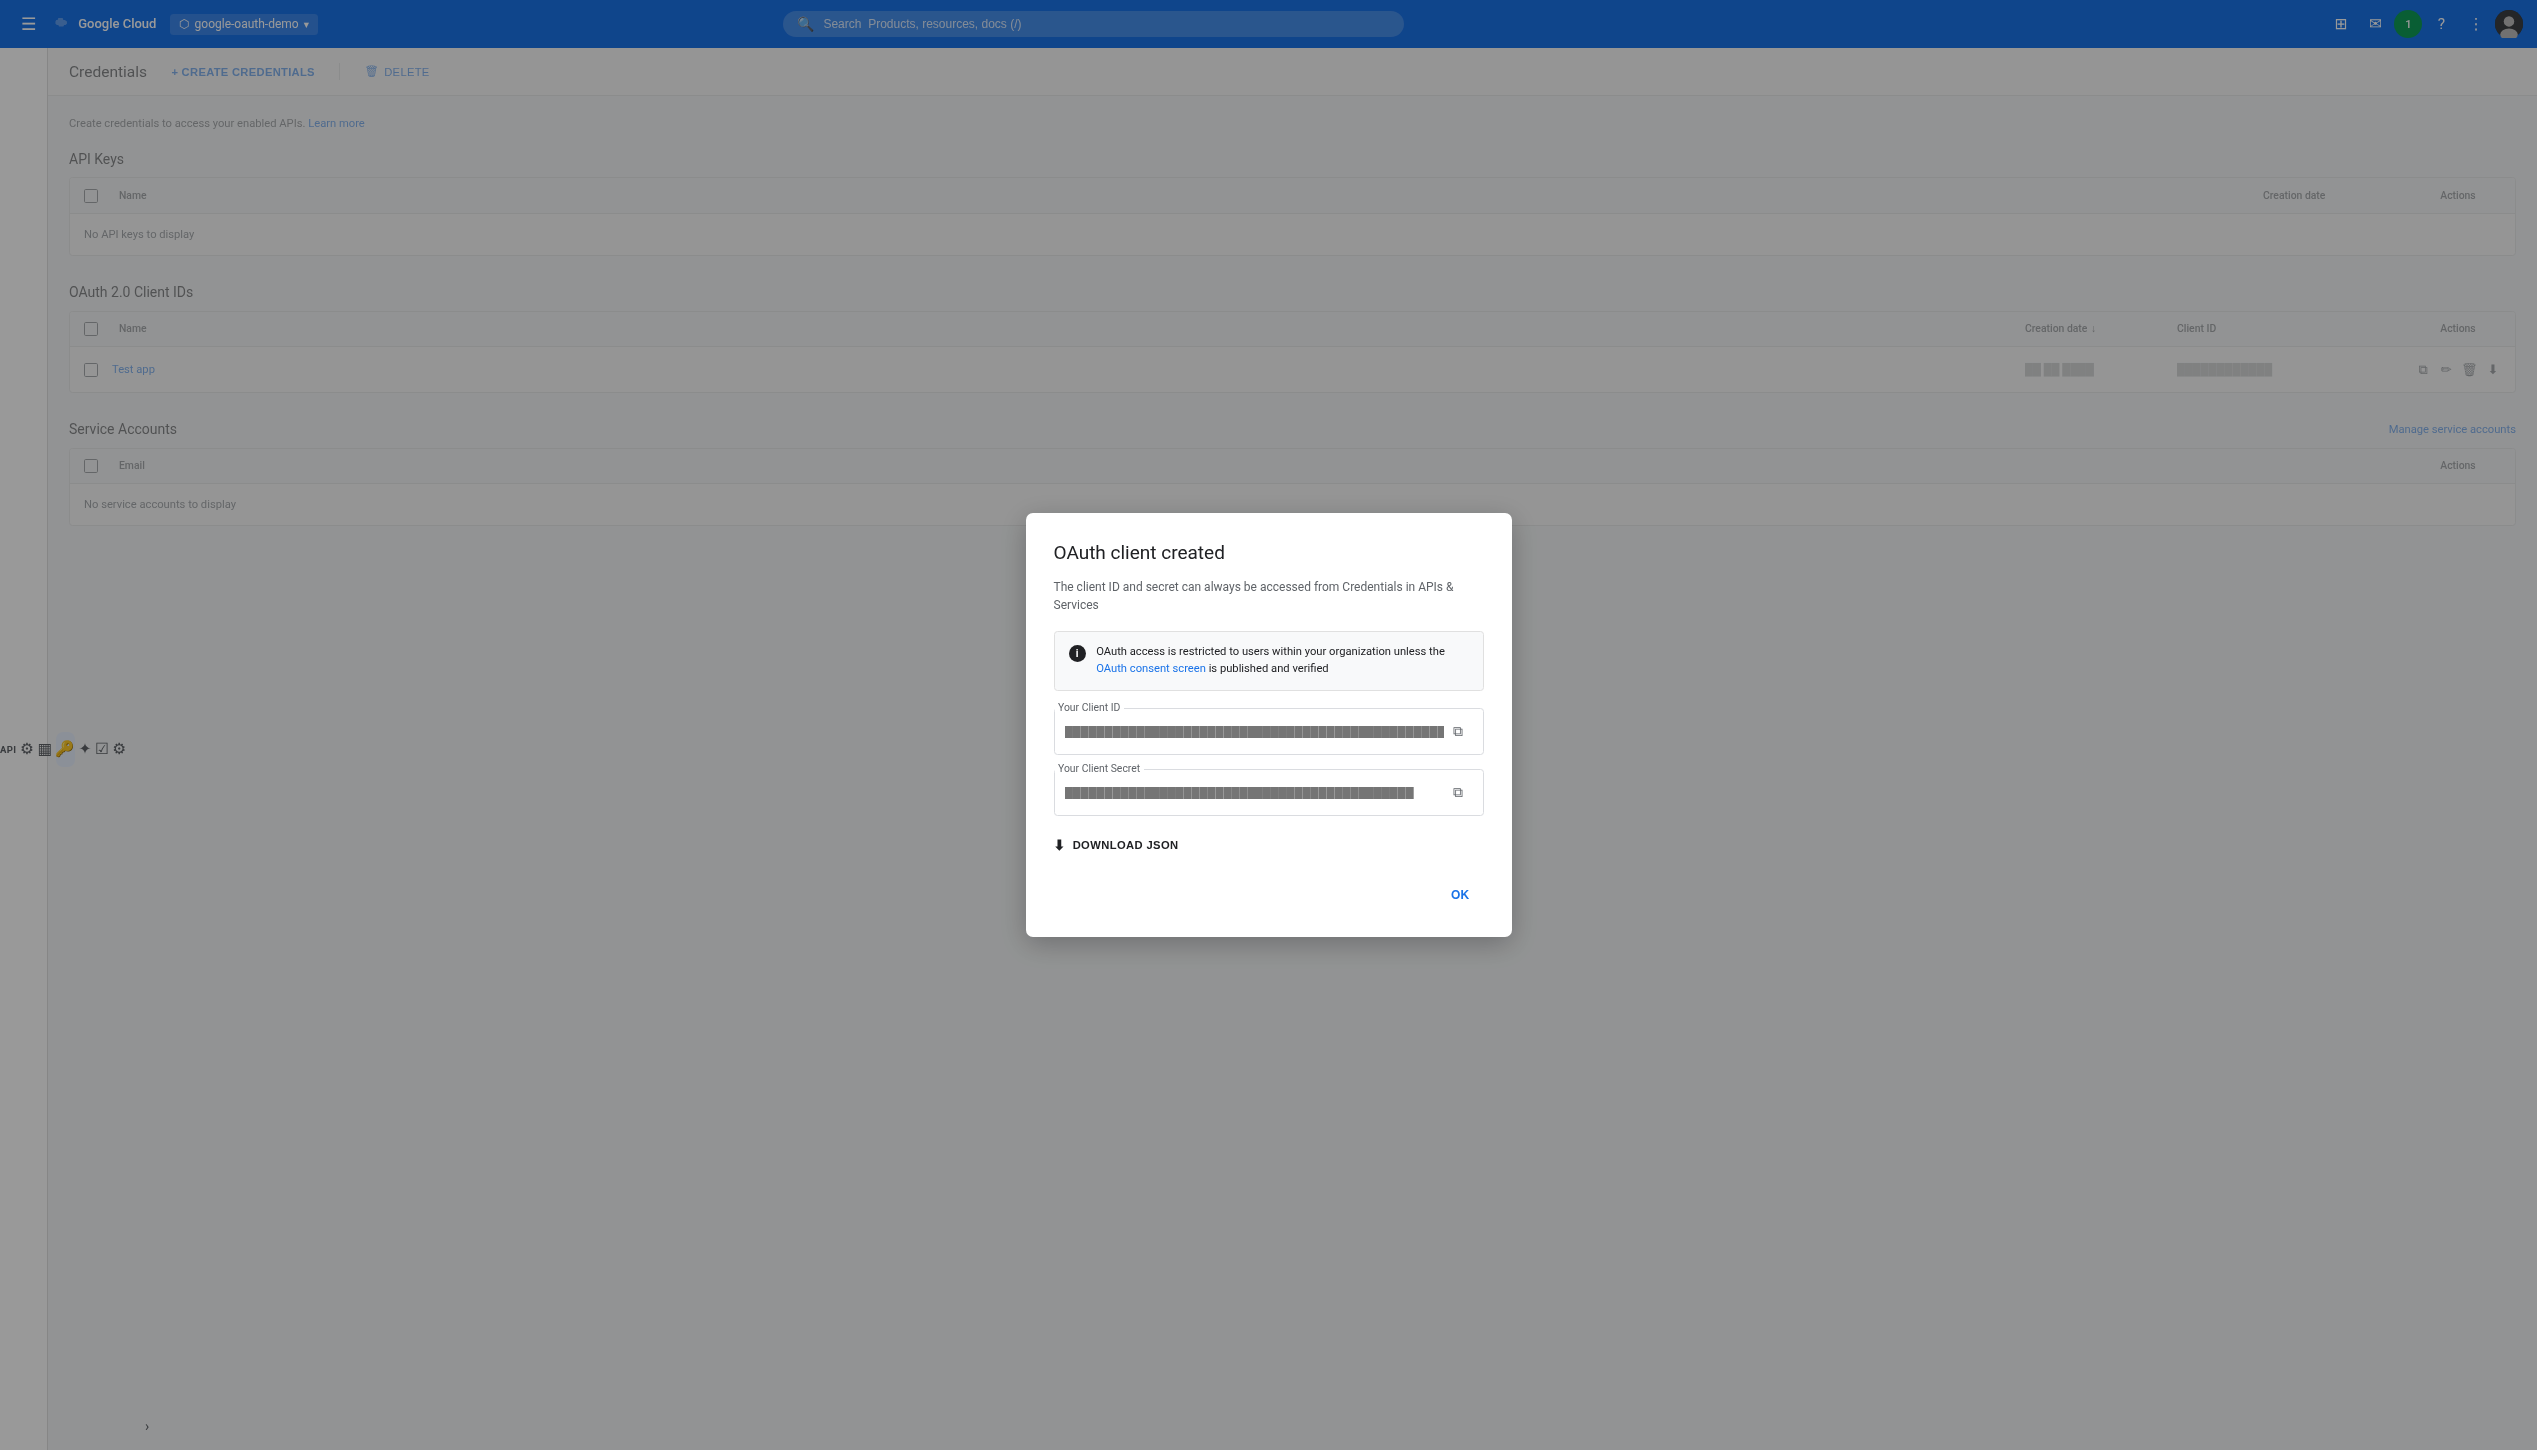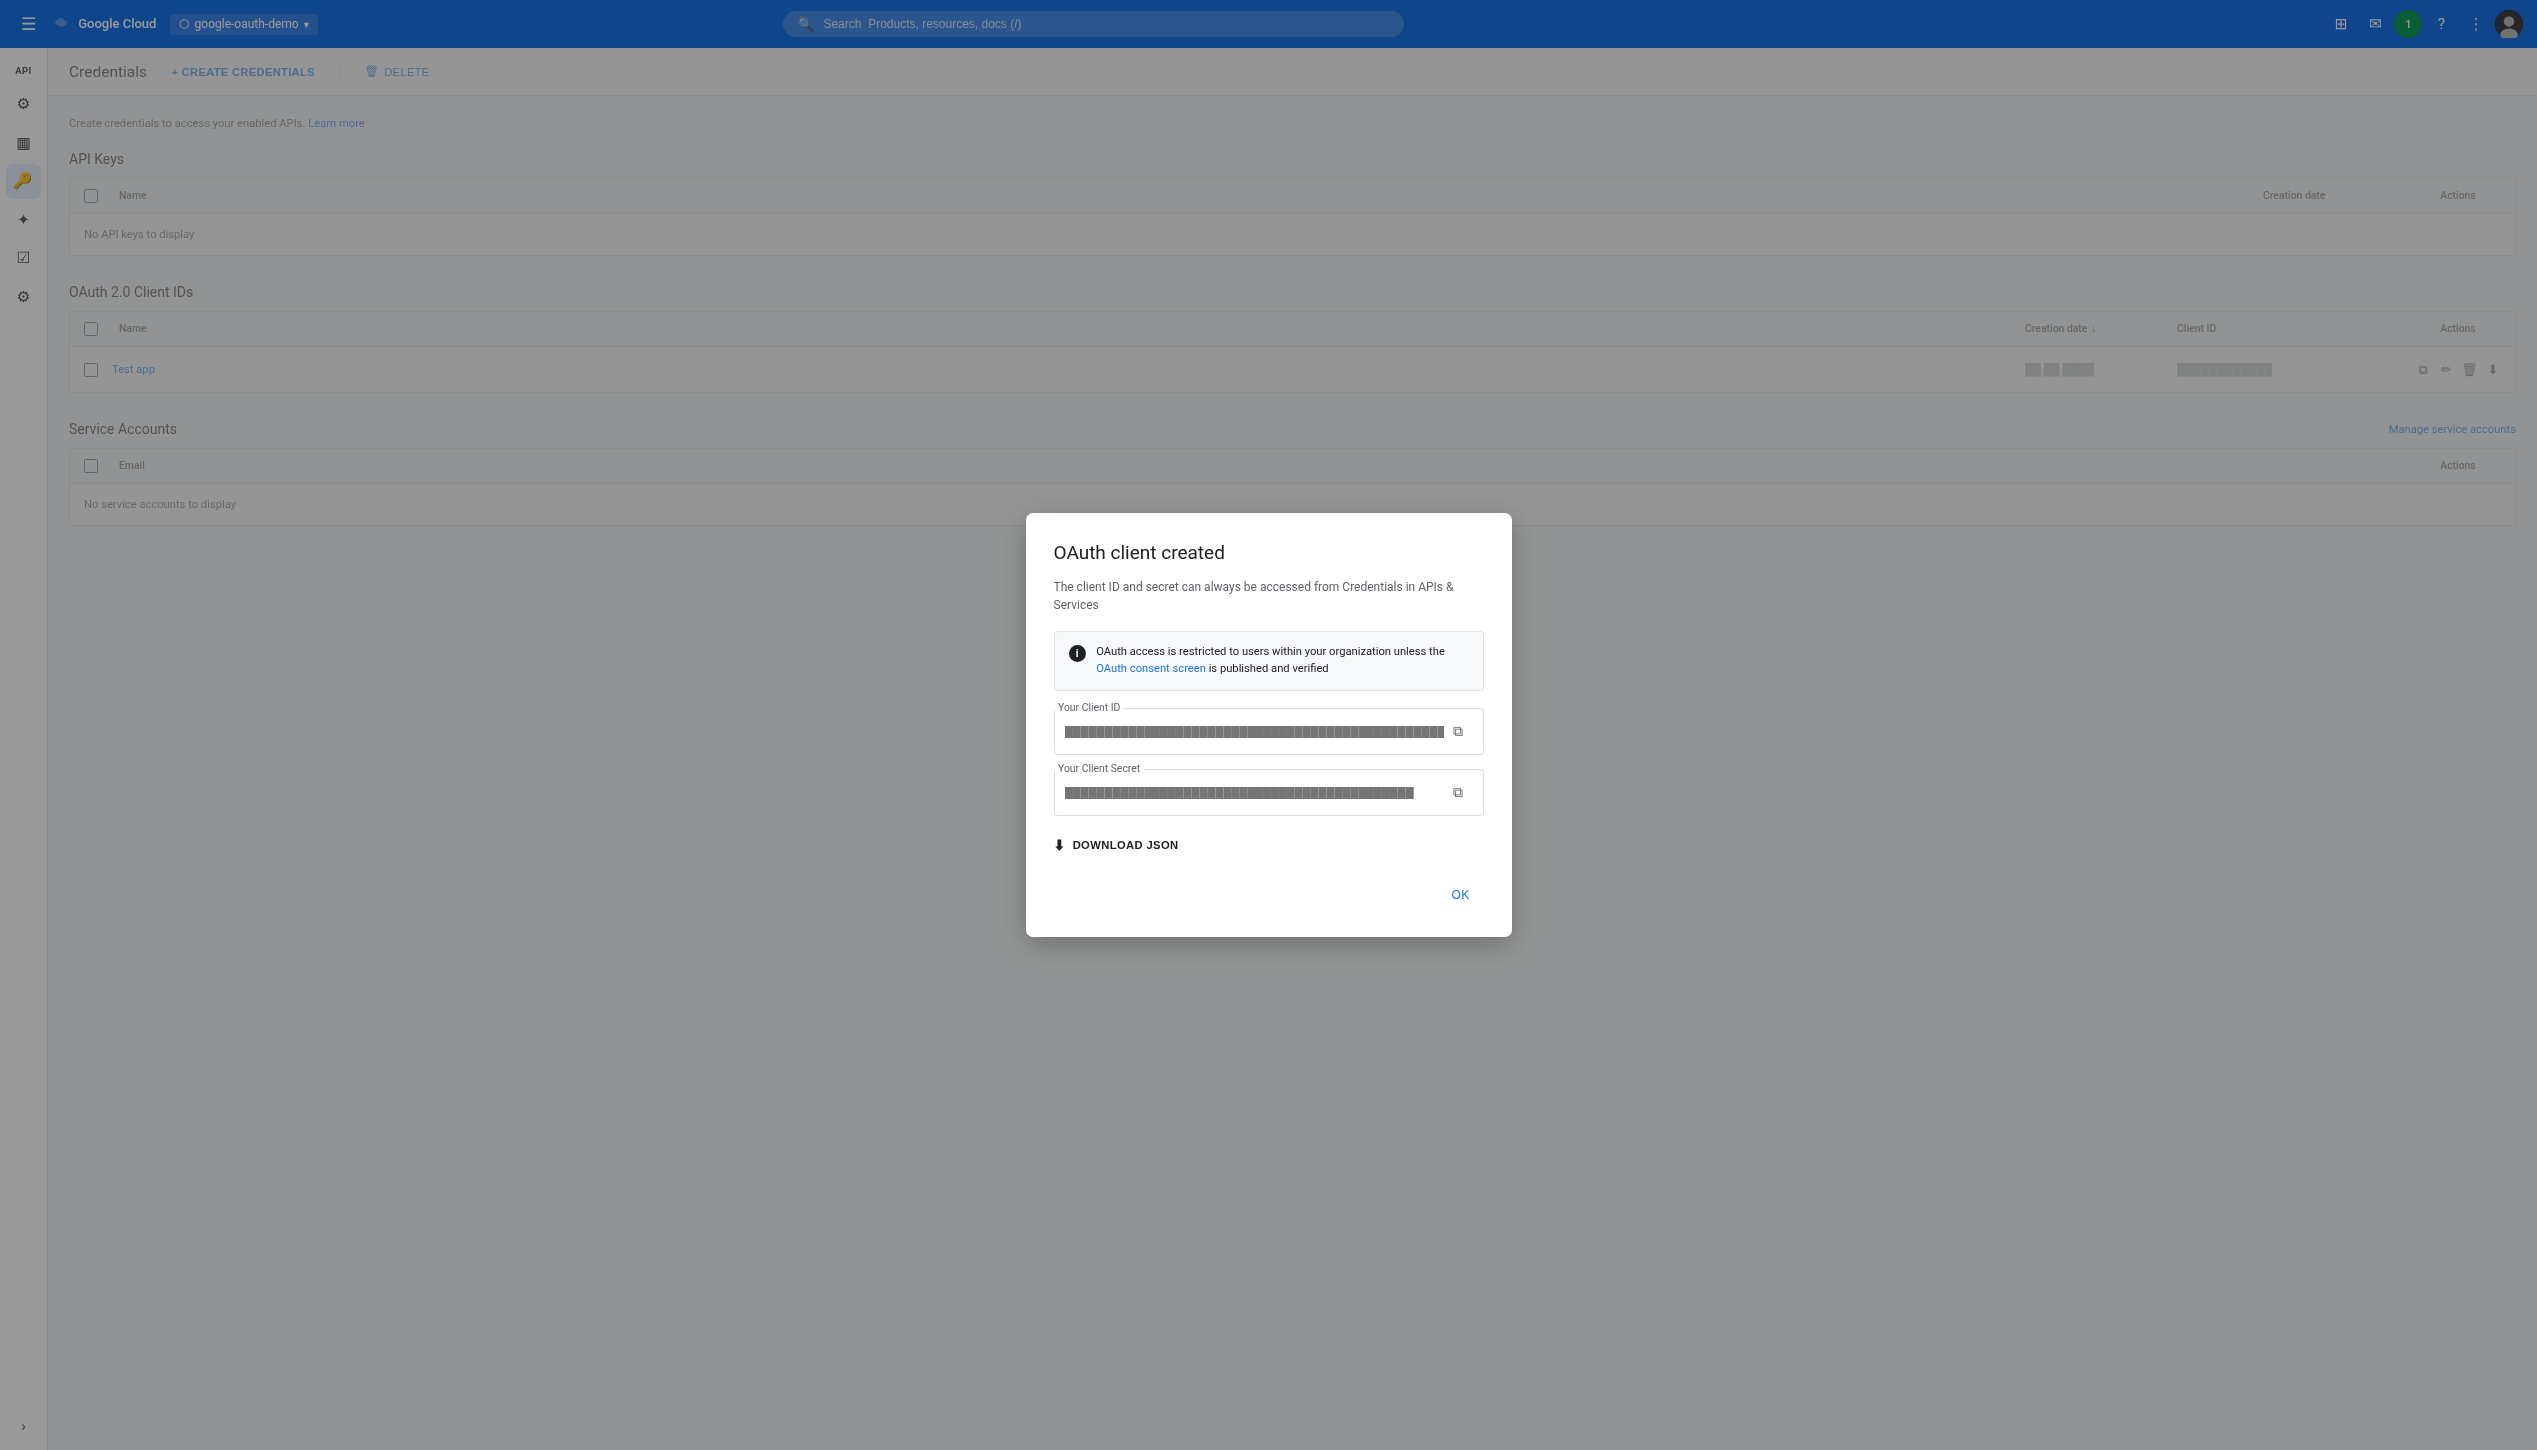--- a/index.html
+++ b/index.html
@@ -81,21 +81,21 @@
       margin-top: 48px;
       min-height: calc(100vh - 48px);
     }
 
     
     .sidebar {
       width: 48px;
       background: white;
       border-right: 0.9px solid #e0e0e0;
       display: flex;
-      flex-direction: column;
+      flex-direction: row;
       align-items: center;
       padding: 10.4px 0;
       gap: 3.5px;
       position: fixed;
       top: 48px;
       bottom: 0;
       left: 0;
       z-index: 50;
     }
     .sidebar-item {
@@ -348,21 +348,21 @@
     .dialog-footer {
       display: flex;
       justify-content: flex-end;
       margin-top: 21px;
     }
     .ok-btn {
       background: transparent;
       border: none;
       color: #1a73e8;
       font-size: 12px;
-      font-weight: 400;
+      font-weight: 700;
       cursor: pointer;
       padding: 7px 14px;
       border-radius: 3.5px;
       letter-spacing: 0.3px;
     }
 
     
     .sort-arrow { font-size: 10.4px; color: #5f6368; }
 
     

